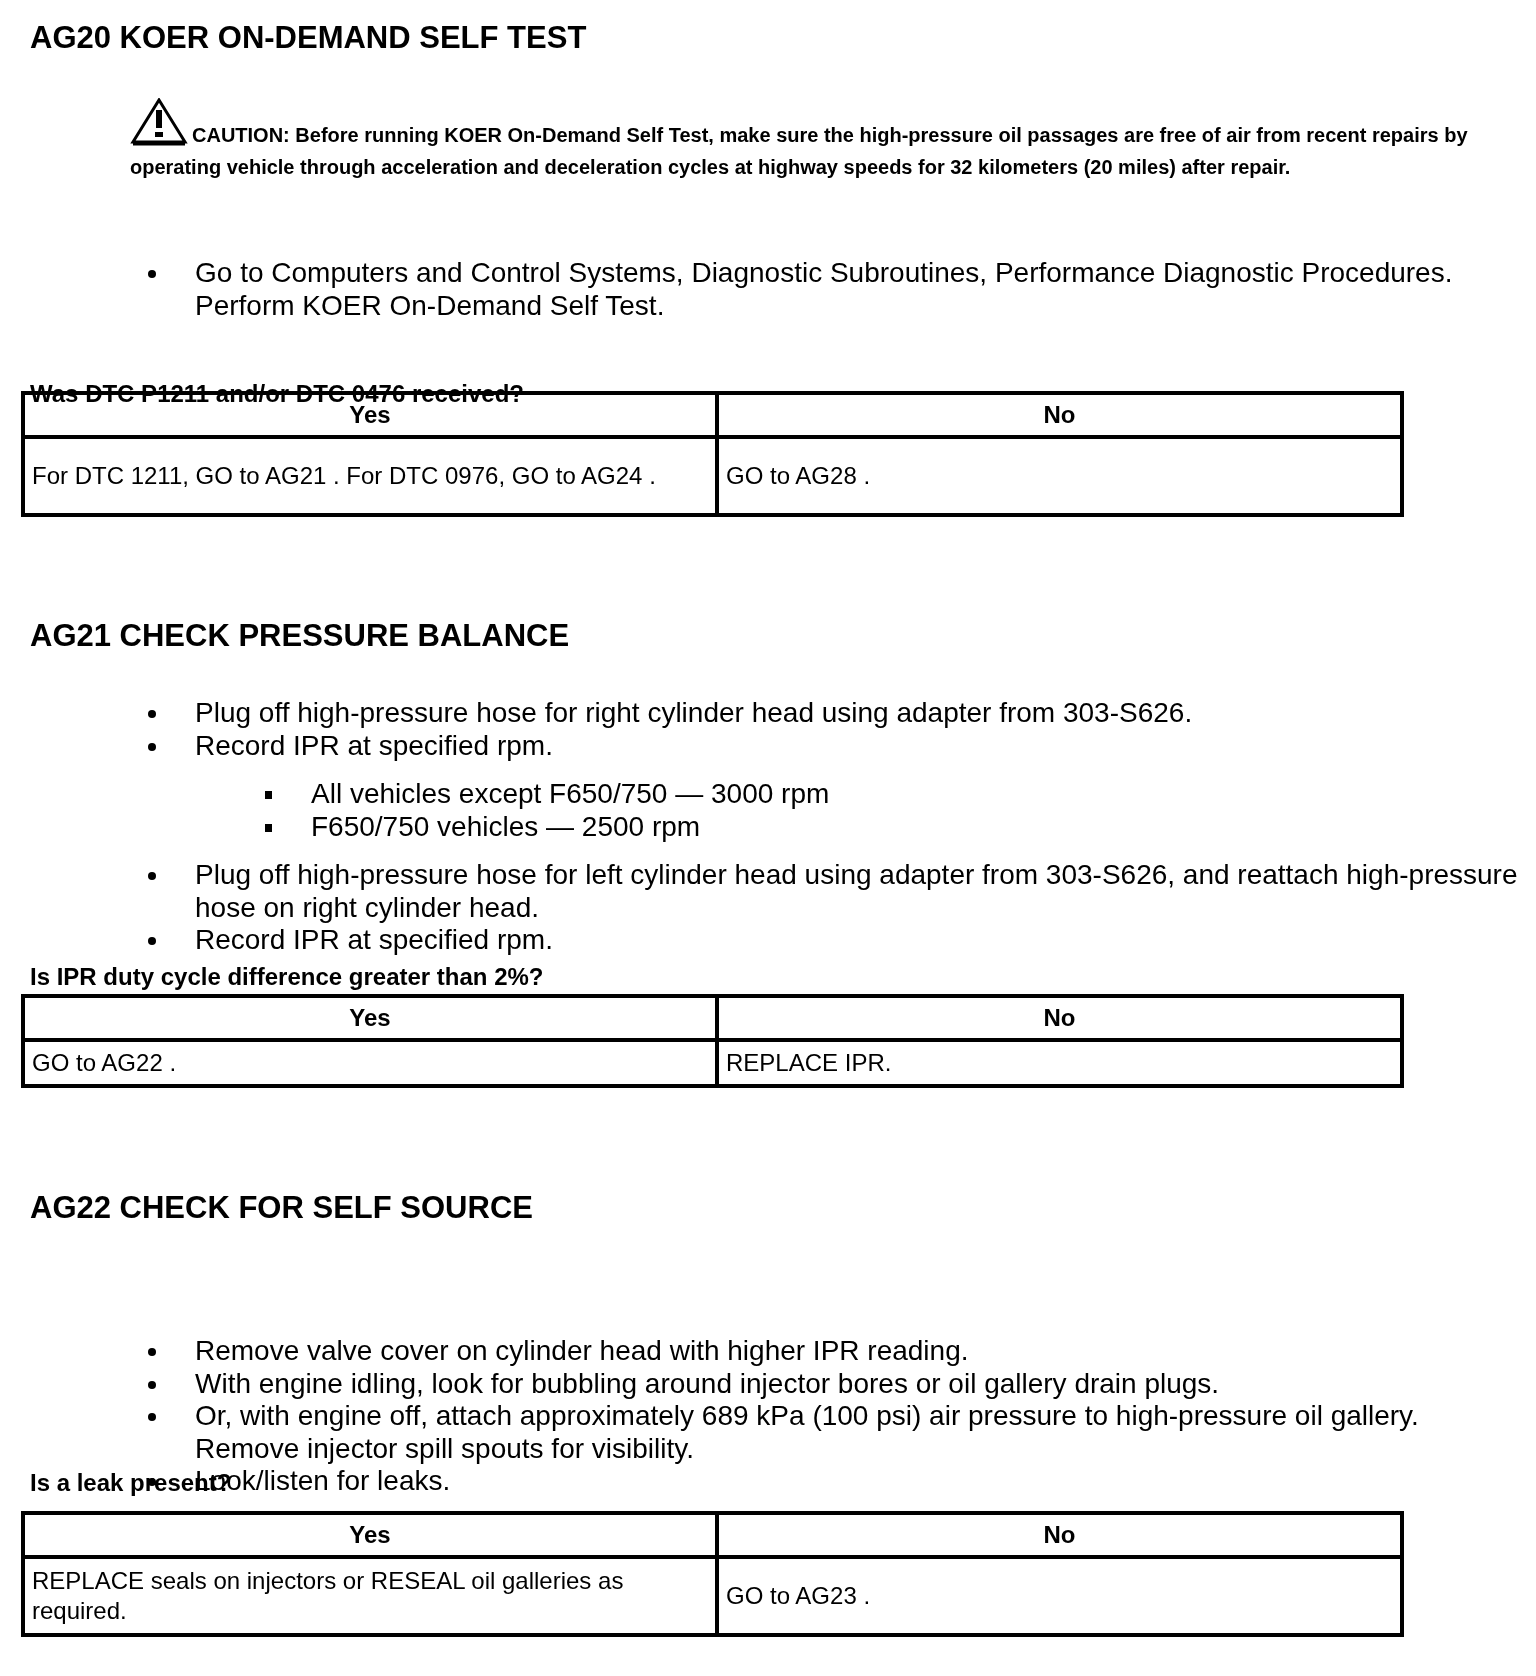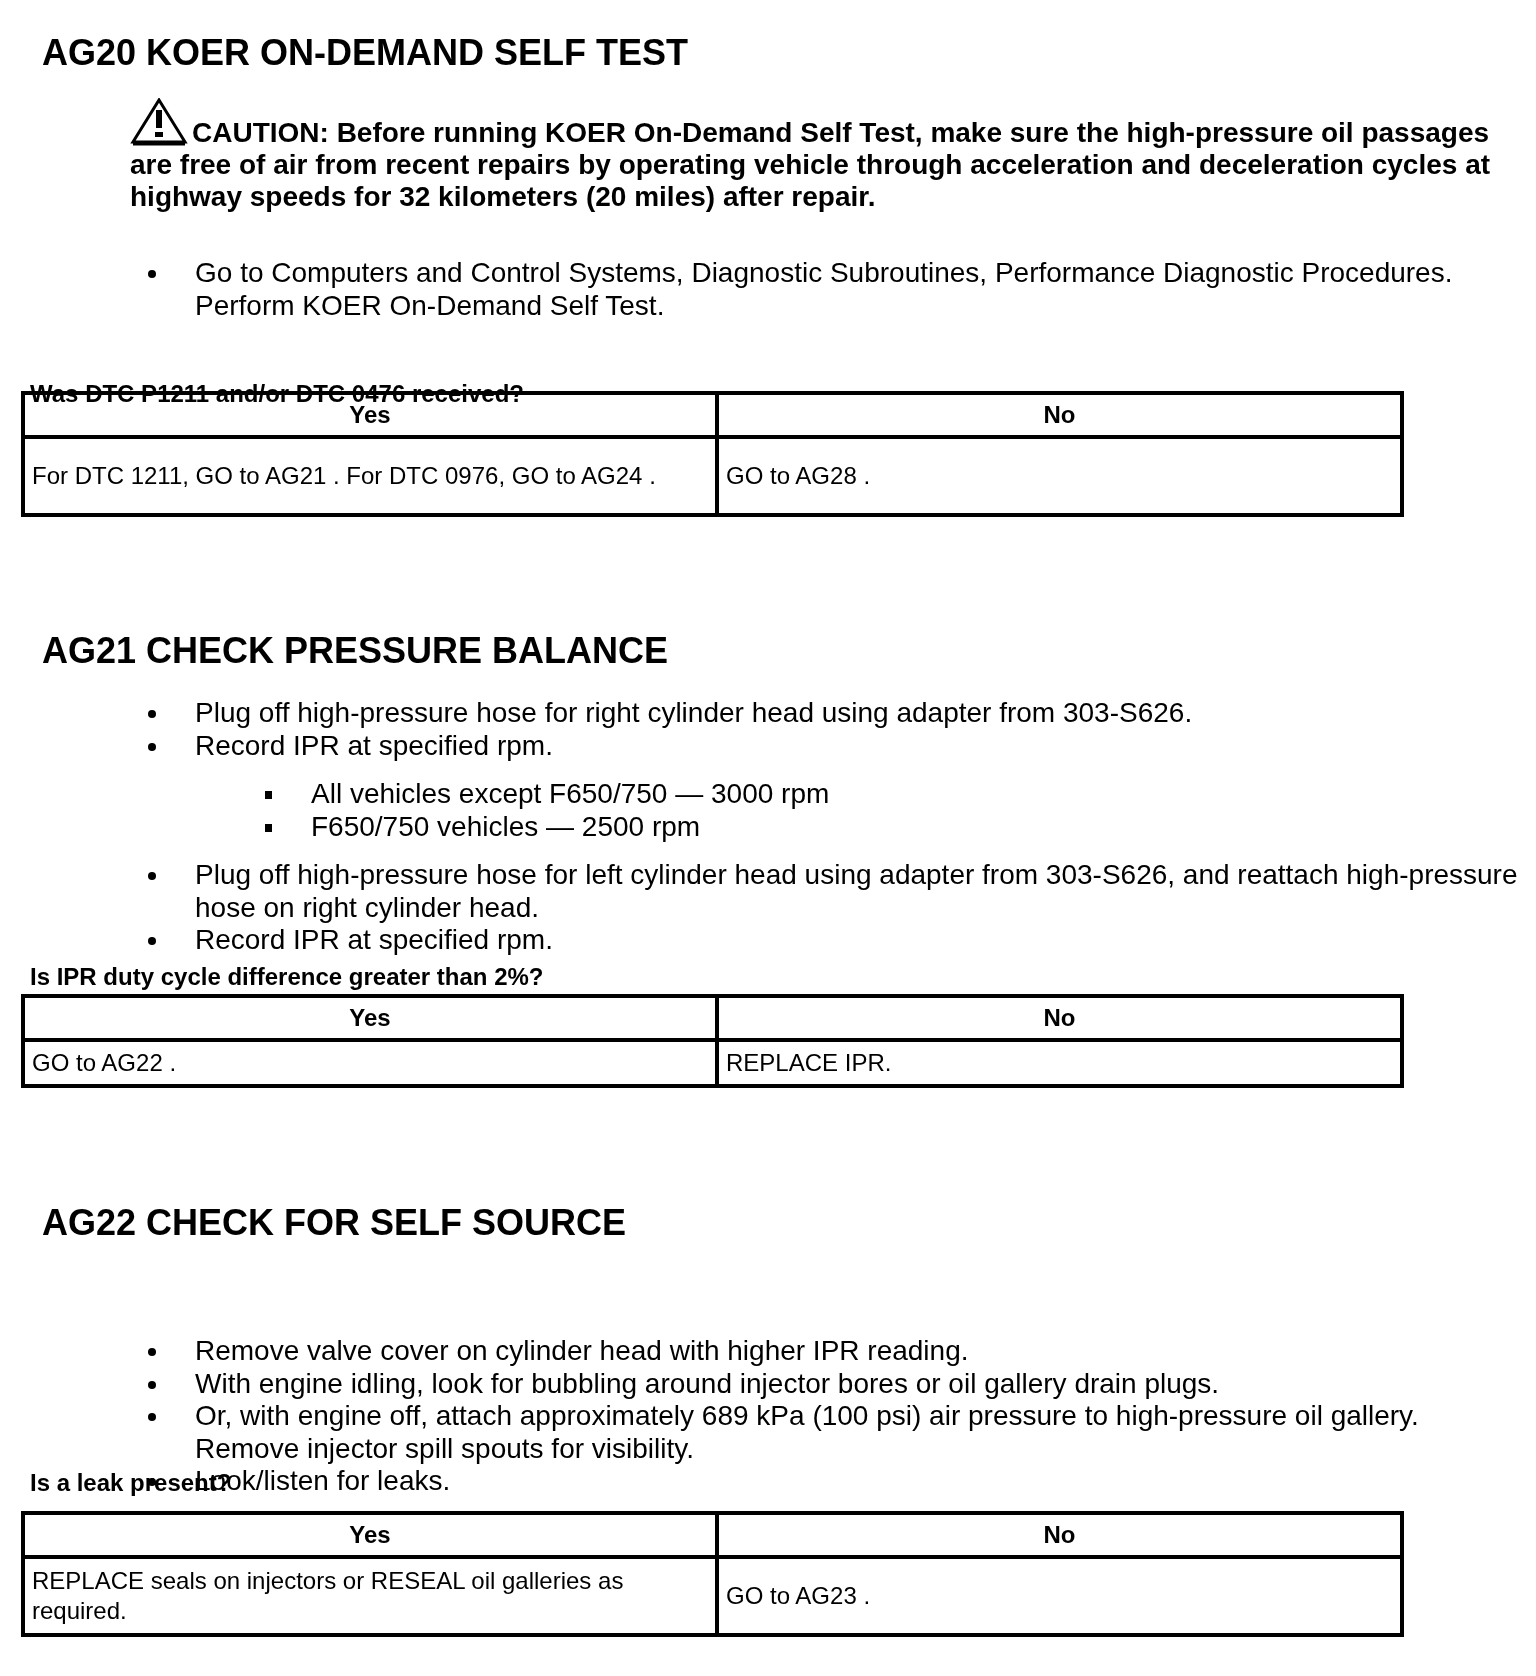--- a/index.html
+++ b/index.html
@@ -2,26 +2,26 @@
 <html><head>
 <meta charset="utf-8">
 <style>
   html, body { margin: 0; padding: 0; background: #ffffff; }
   body {
     width: 1536px; height: 1676px; position: relative; overflow: hidden;
     font-family: "Liberation Sans", sans-serif; color: #000;
   }
   .h1 {
     position: absolute; left: 30px;
-    font-size: 36px; font-weight: bold; letter-spacing: 0px; margin: 12px;
+    font-size: 31px; font-weight: bold; letter-spacing: 0px; margin: 0;
     white-space: nowrap;
   }
   .caution {
     position: absolute; left: 130px; top: 98px; width: 1390px;
-    font-size: 28px; font-weight: bold; line-height: 32px;
+    font-size: 20px; font-weight: bold; line-height: 32px;
   }
   .caution .warn {
     display: inline-block; width: 58px; height: 48px; vertical-align: -4px; margin-right: 4px;
   }
   ul.bullets {
     position: absolute; left: 140px; margin: 0; padding: 0; list-style: none;
     font-size: 28px; line-height: 32.5px; width: 1390px;
   }
   ul.bullets li { position: relative; padding-left: 55px; }
   ul.bullets li .dot {

